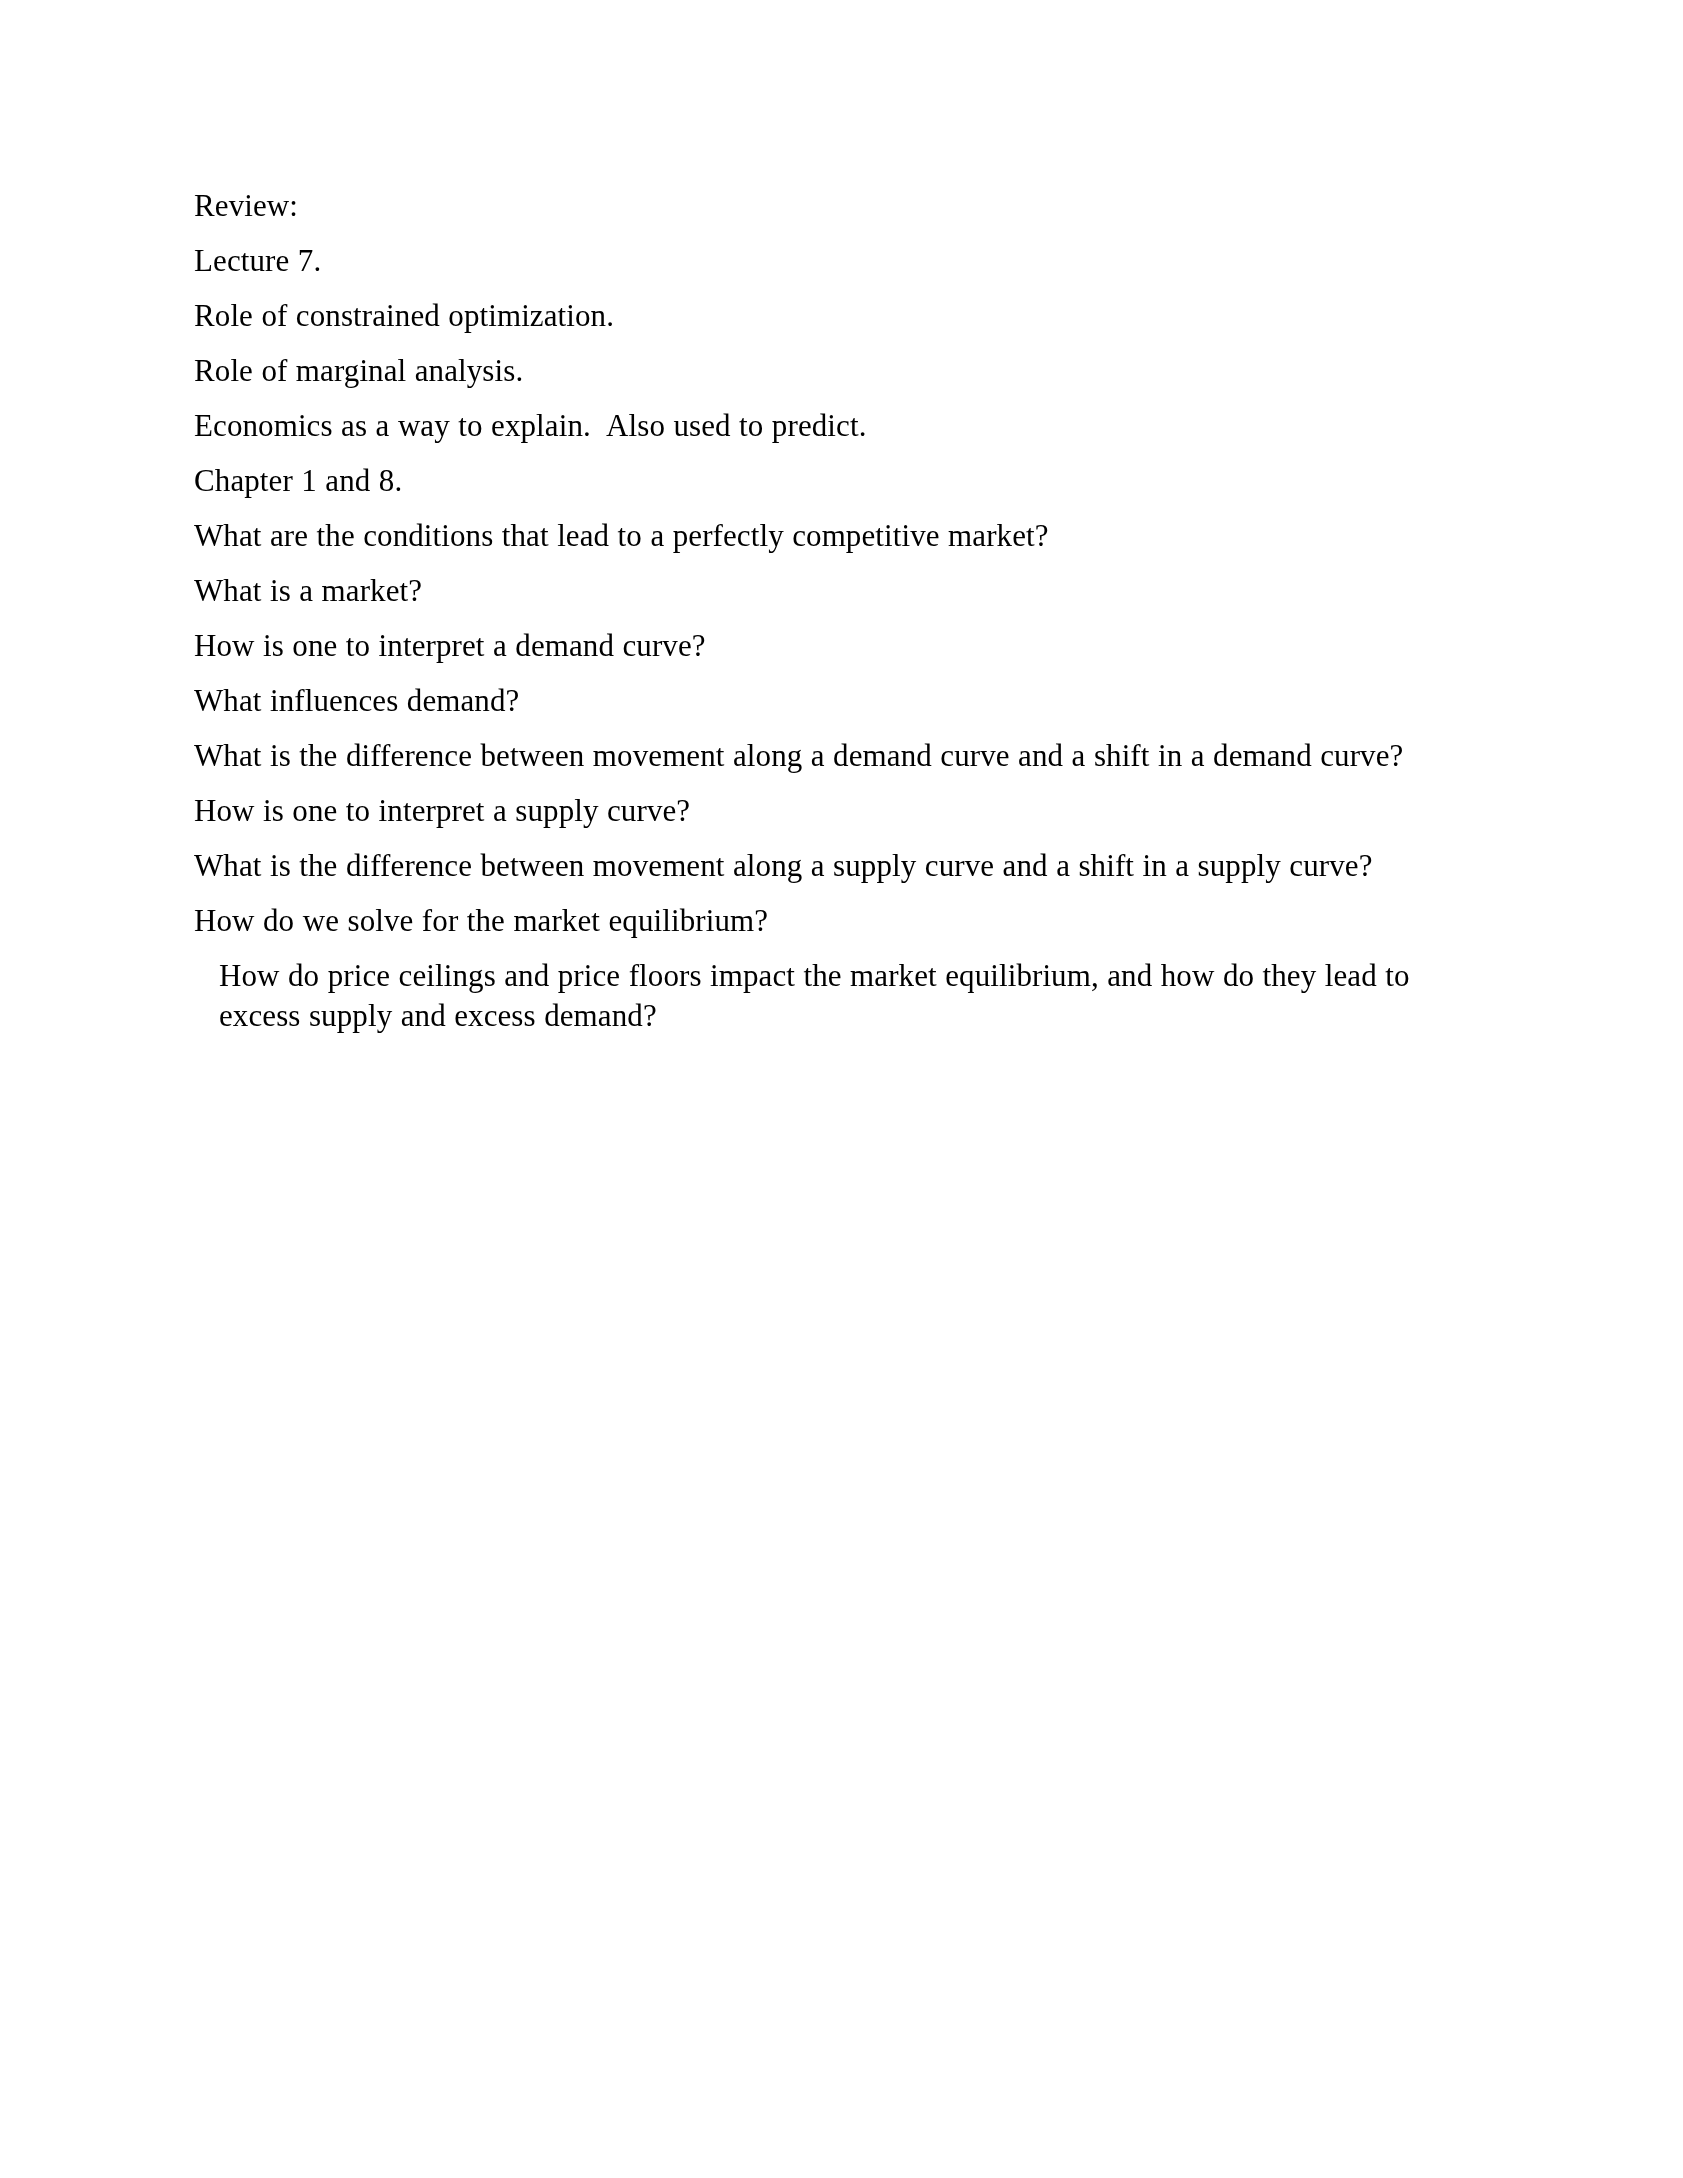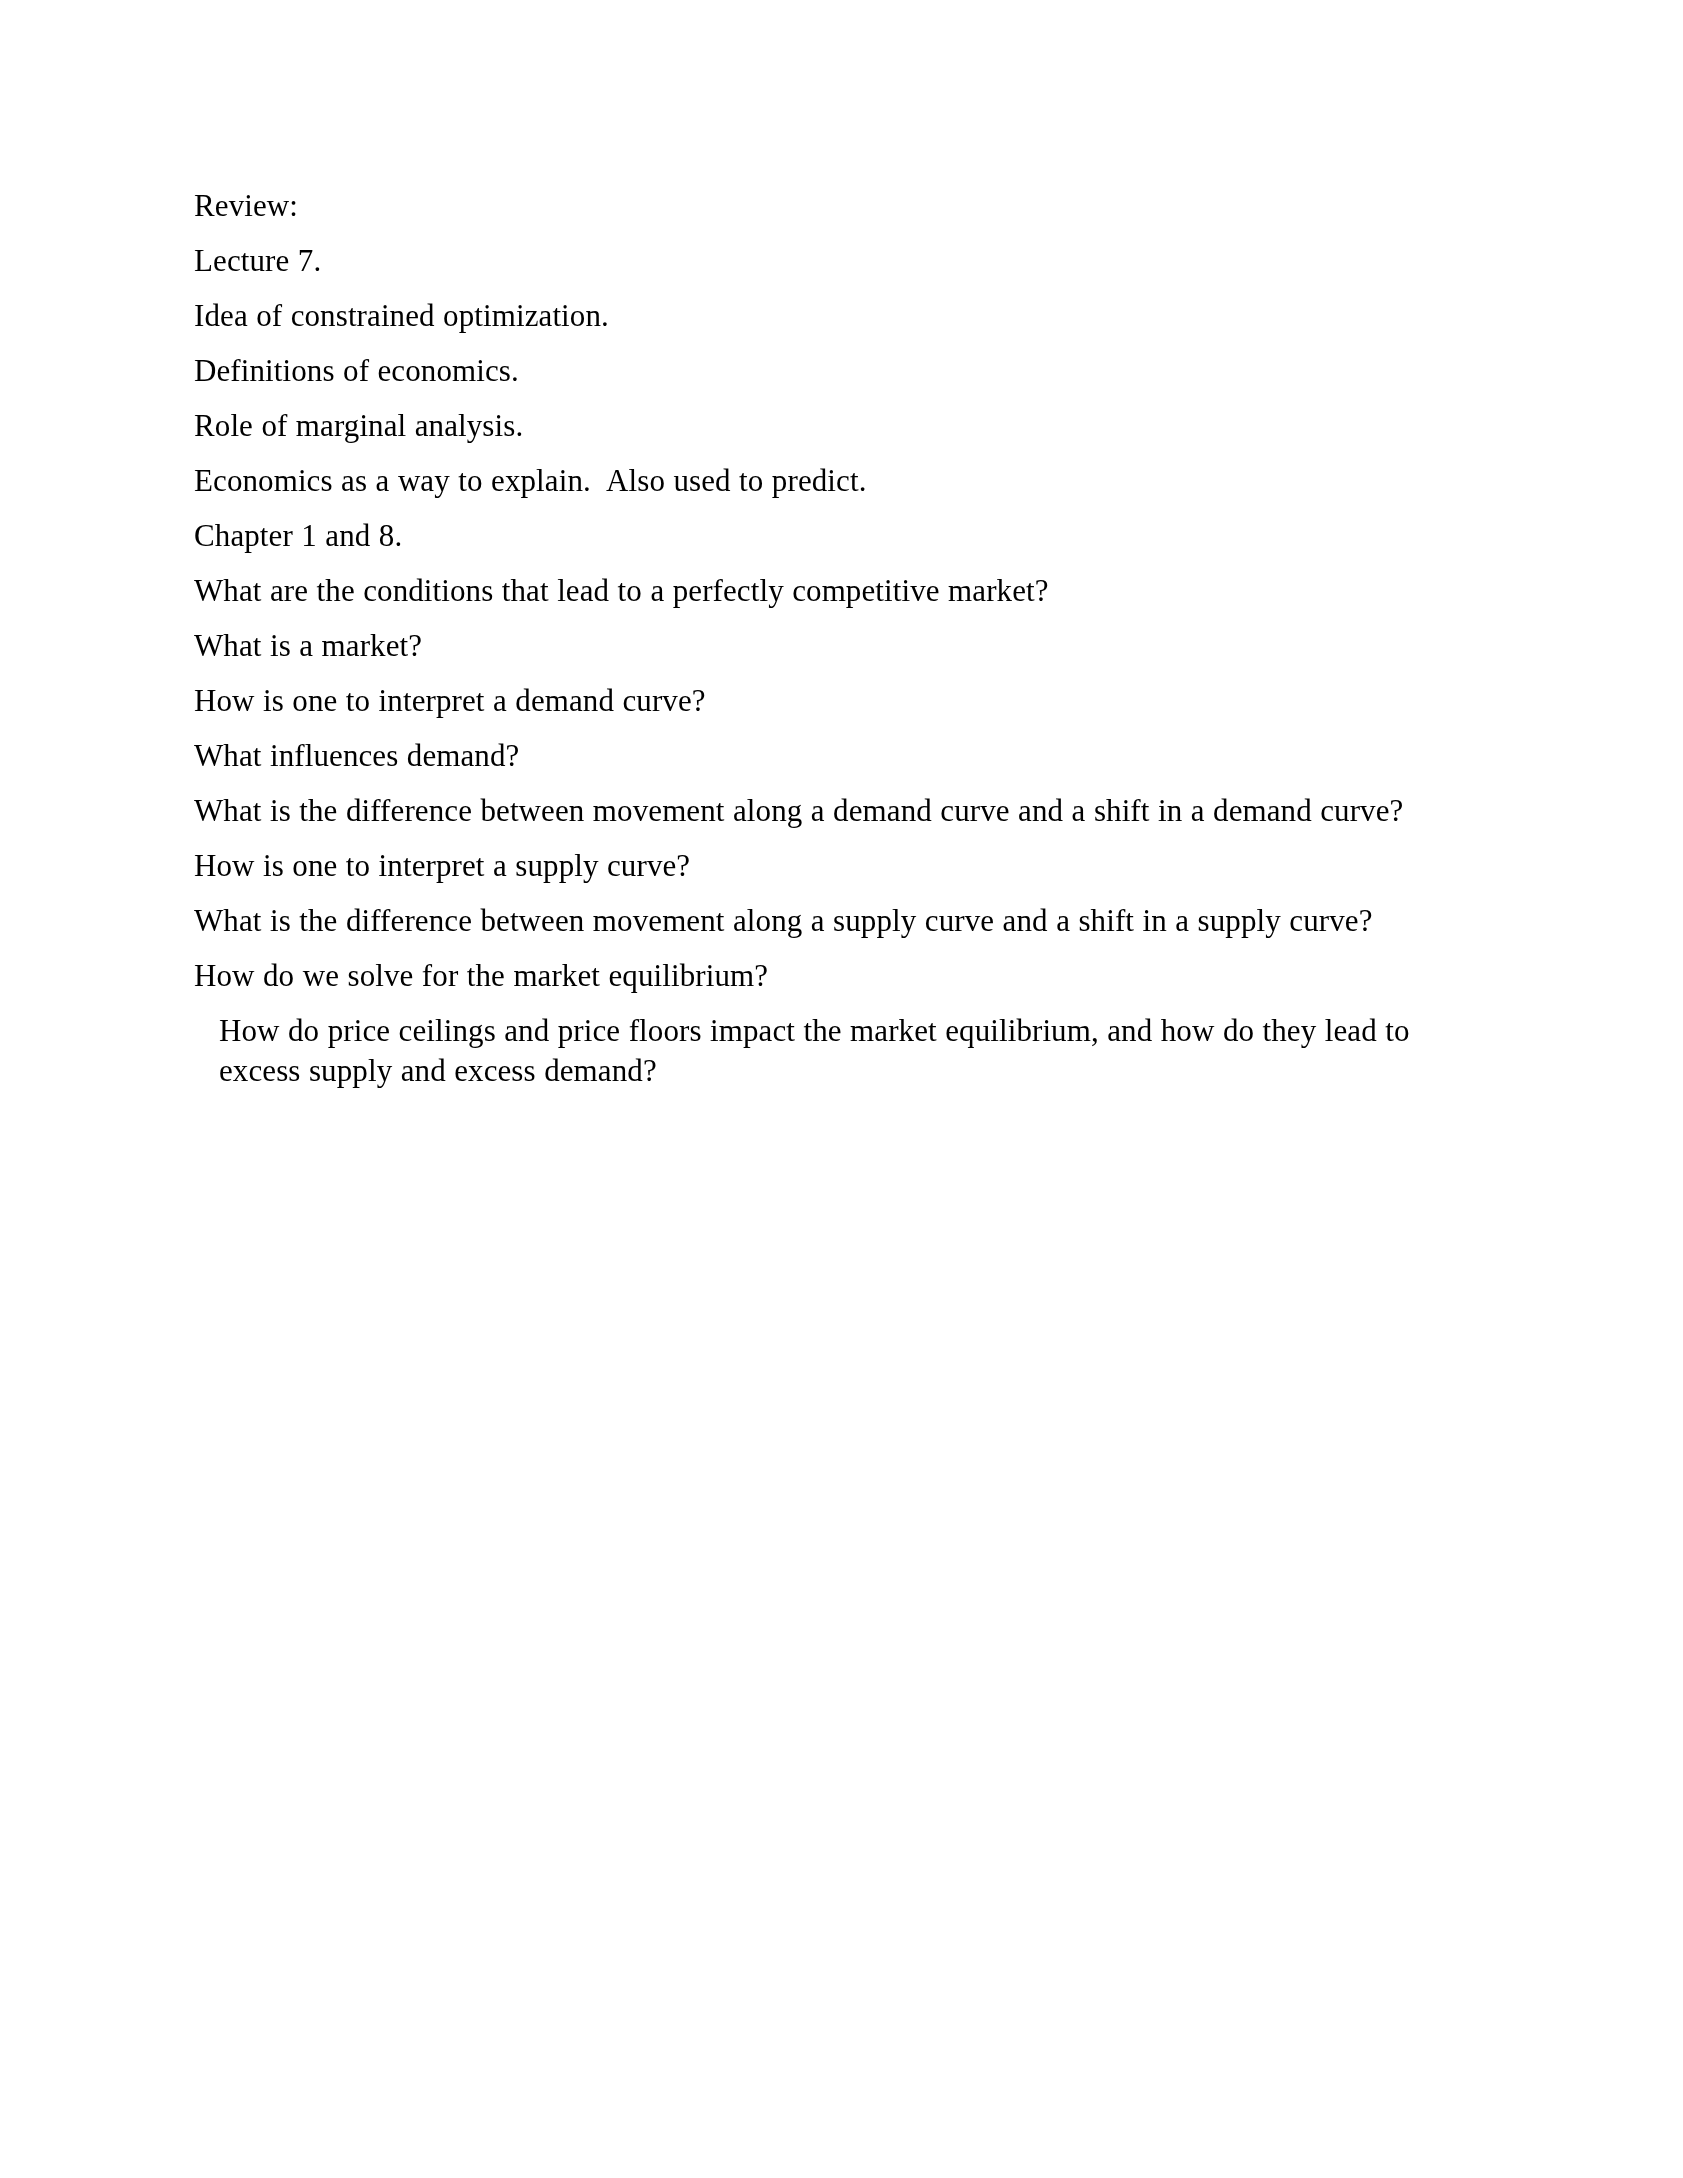--- a/index.html
+++ b/index.html
@@ -50,23 +50,22 @@
 </head>
 <body>
 
 <div class="page">
   <div class="doc-body">
 
     <p class="para">Review:</p>
 
     <p class="para">Lecture 7.</p>
 
-    <p class="para">Idea of constrained optimization.</p>
+    <p class="para">Role of constrained optimization.</p>
 
-    <p class="para">Definitions of economics.</p>
 
     <p class="para">Role of marginal analysis.</p>
 
     <p class="para">Economics as a way to explain.  Also used to predict.</p>
 
     <p class="para">Chapter 1 and 8.</p>
 
     <p class="para">What are the conditions that lead to a perfectly competitive market?</p>
 
     <p class="para">What is a market?</p>

